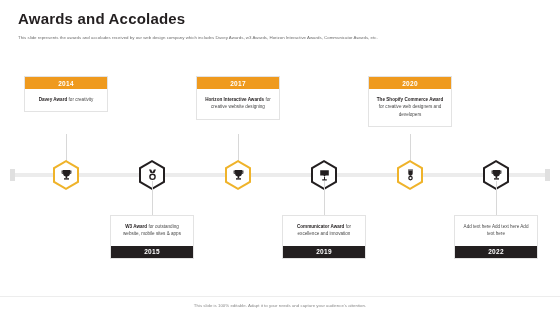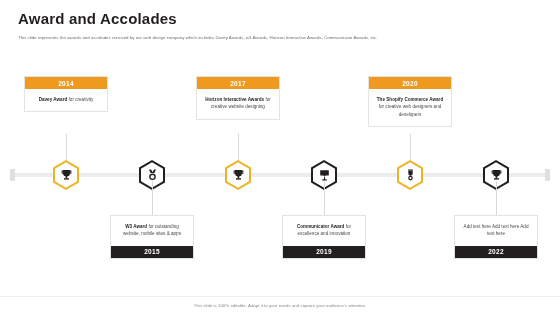--- a/index.html
+++ b/index.html
@@ -63,21 +63,21 @@
     position:absolute;left:0;bottom:7px;width:560px;text-align:center;
     font-size:4.4px;color:#8a8a8a;
   }
   .rule{position:absolute;left:0;bottom:18px;width:560px;height:1px;background:#ededed;}
 </style>
 </head>
 <body>
 
 <div class="slide">
 
-  <div class="title">Award and Accolades</div>
+  <div class="title">Awards and Accolades</div>
   <div class="subtitle">This slide represents the awards and accolades received by our web design company which includes Davey Awards, w3 Awards, Horizon Interactive Awards, Communicator Awards, etc.</div>
 
   <div class="axis"></div>
   <div class="axis-cap" style="left:10px;"></div>
   <div class="axis-cap" style="left:545px;"></div>
 
   <div class="card" style="left:24px;top:76px;">
     <div class="band">2014</div>
     <div class="body">
       <b>Davey Award</b>

